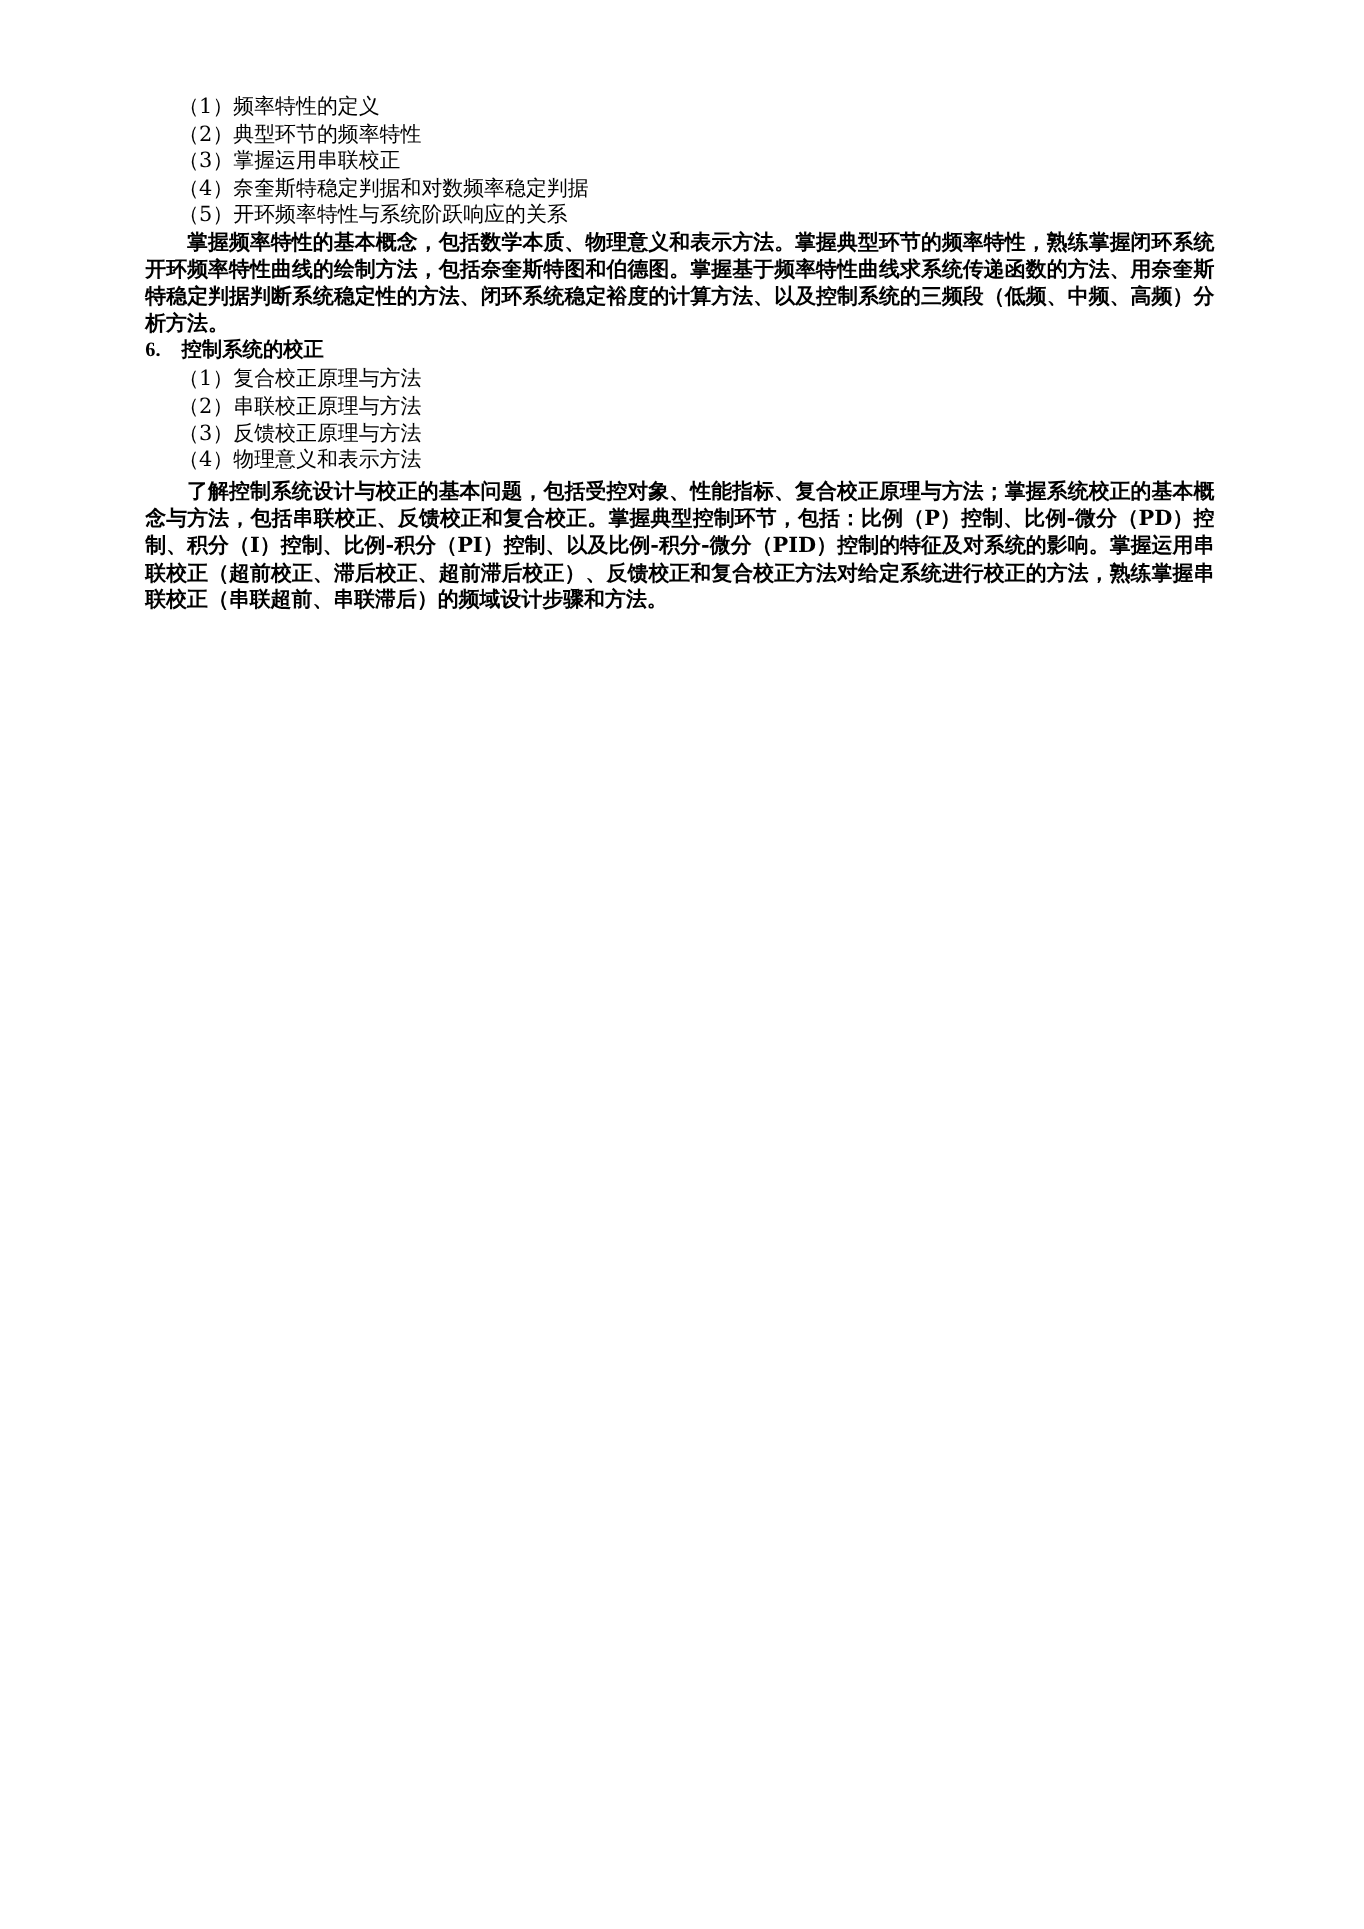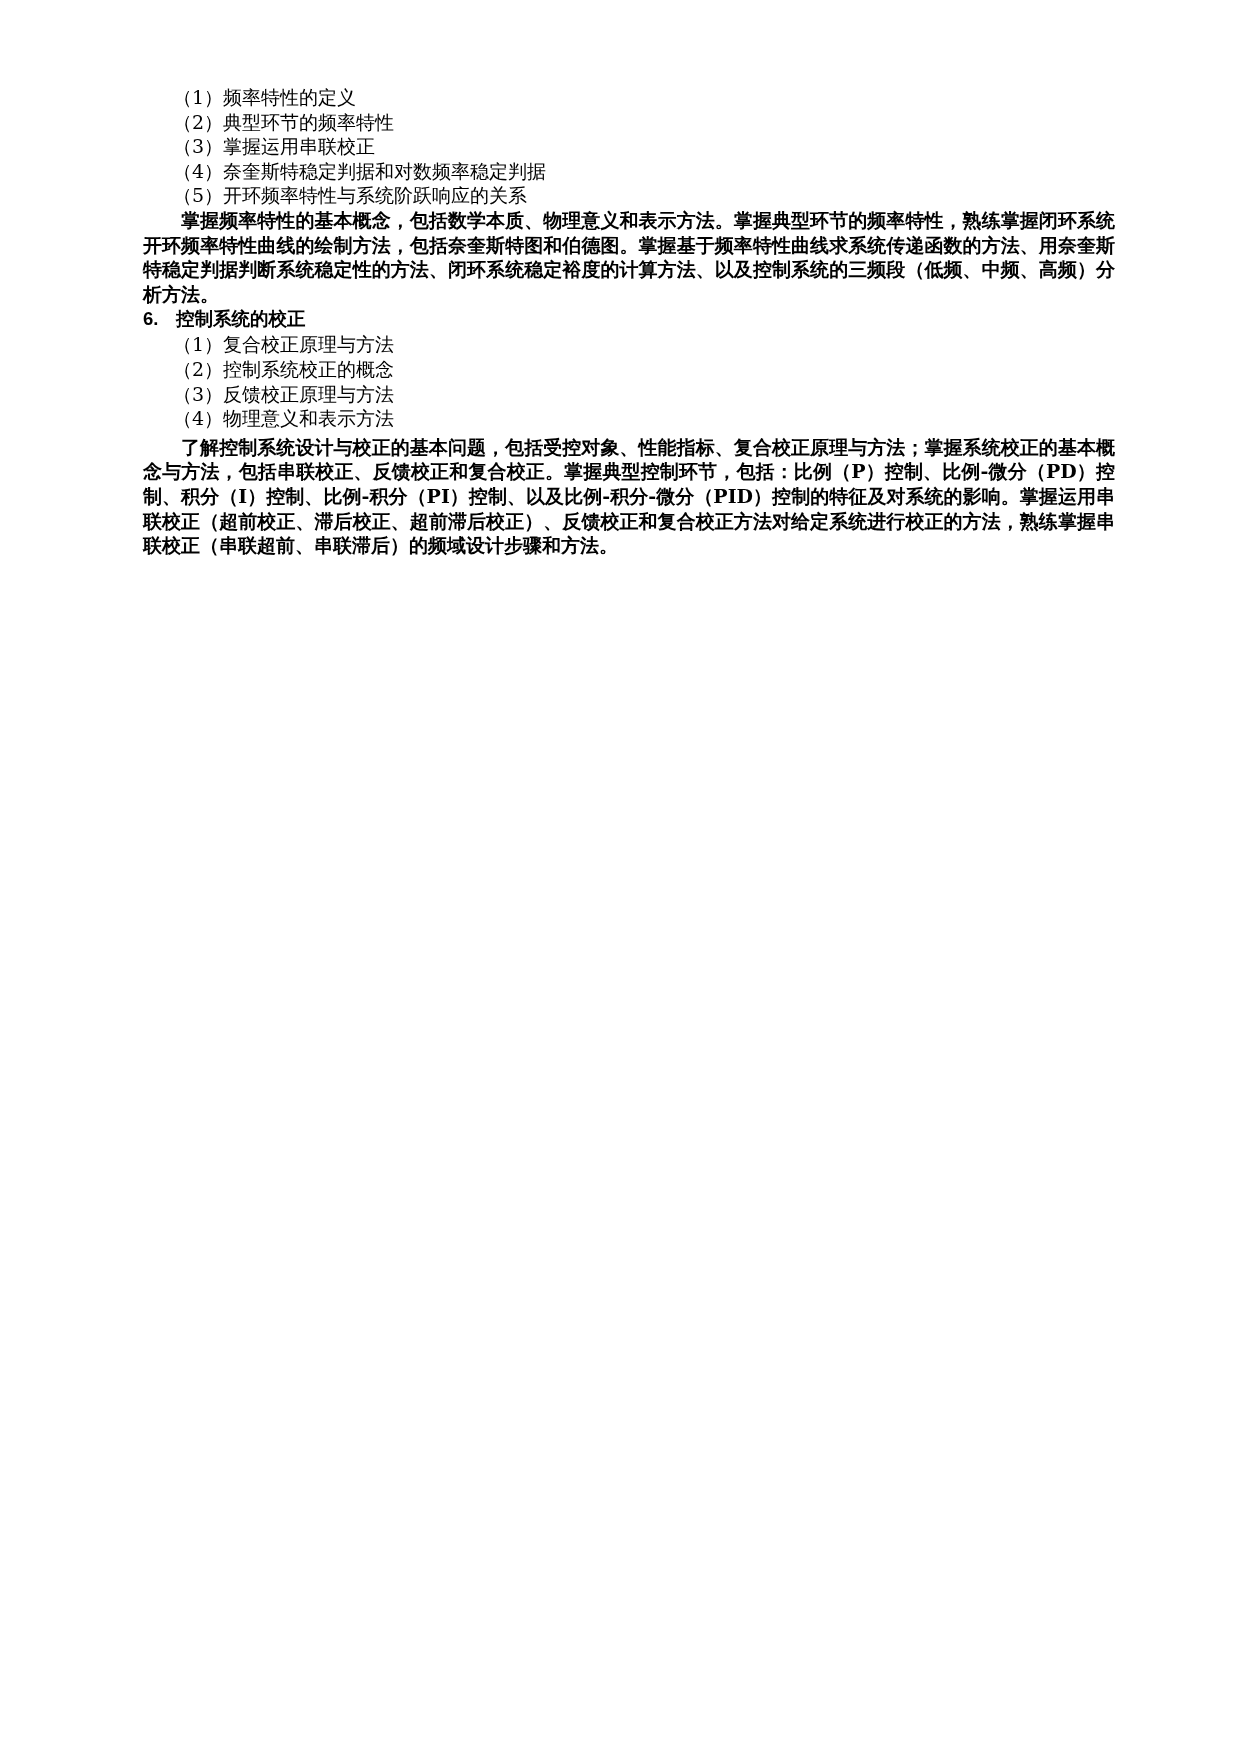--- a/index.html
+++ b/index.html
@@ -15,36 +15,35 @@
     font-family: "DejaVu Serif", "Liberation Serif", serif;
     color: #000000;
   }
   .page {
     position: absolute;
     left: 132px;
     top: 85px;
     width: 972px;
     font-size: 19px;
     line-height: 24.6px;
-    margin-left: 11px;
   }
   .list-item {
     padding-left: 30px;
     white-space: nowrap;
     height: 24.6px;
   }
   .para {
     text-indent: 38px;
     text-align: justify;
     text-align-last: left;
     margin: 0;
     font-weight: bold;
   }
   .heading {
-    font-family: Liberation Sans, sans-serif;
+    font-family: Liberation Serif, serif;
     font-weight: bold;
     font-size: 18.5px;
     height: 26px;
     line-height: 26px;
     white-space: nowrap;
   }
   .heading .num {
     display: inline-block;
     width: 33px;
   }
@@ -67,21 +66,21 @@
     <div class="list-item"><span class="list-marker">（4）</span><span>奈奎斯特稳定判据和对数频率稳定判据</span></div>
     <div class="list-item"><span class="list-marker">（5）</span><span>开环频率特性与系统阶跃响应的关系</span></div>
   </div>
 
   <p class="para">掌握频率特性的基本概念，包括数学本质、物理意义和表示方法。掌握典型环节的频率特性，熟练掌握闭环系统开环频率特性曲线的绘制方法，包括奈奎斯特图和伯德图。掌握基于频率特性曲线求系统传递函数的方法、用奈奎斯特稳定判据判断系统稳定性的方法、闭环系统稳定裕度的计算方法、以及控制系统的三频段（低频、中频、高频）分析方法。</p>
 
   <div class="heading"><span class="num">6.</span><span>控制系统的校正</span></div>
 
   <div>
     <div class="list-item"><span class="list-marker">（1）</span><span>复合校正原理与方法</span></div>
-    <div class="list-item"><span class="list-marker">（2）</span><span>控制系统校正的概念</span></div>
+    <div class="list-item"><span class="list-marker">（2）</span><span>串联校正原理与方法</span></div>
     <div class="list-item"><span class="list-marker">（3）</span><span>反馈校正原理与方法</span></div>
     <div class="list-item"><span class="list-marker">（4）</span><span>物理意义和表示方法</span></div>
   </div>
 
   <div class="gap"></div>
 
   <p class="para">了解控制系统设计与校正的基本问题，包括受控对象、性能指标、复合校正原理与方法；掌握系统校正的基本概念与方法，包括串联校正、反馈校正和复合校正。掌握典型控制环节，包括：比例（P）控制、比例-微分（PD）控制、积分（I）控制、比例-积分（PI）控制、以及比例-积分-微分（PID）控制的特征及对系统的影响。掌握运用串联校正（超前校正、滞后校正、超前滞后校正）、反馈校正和复合校正方法对给定系统进行校正的方法，熟练掌握串联校正（串联超前、串联滞后）的频域设计步骤和方法。</p>
 
 </div>
 

